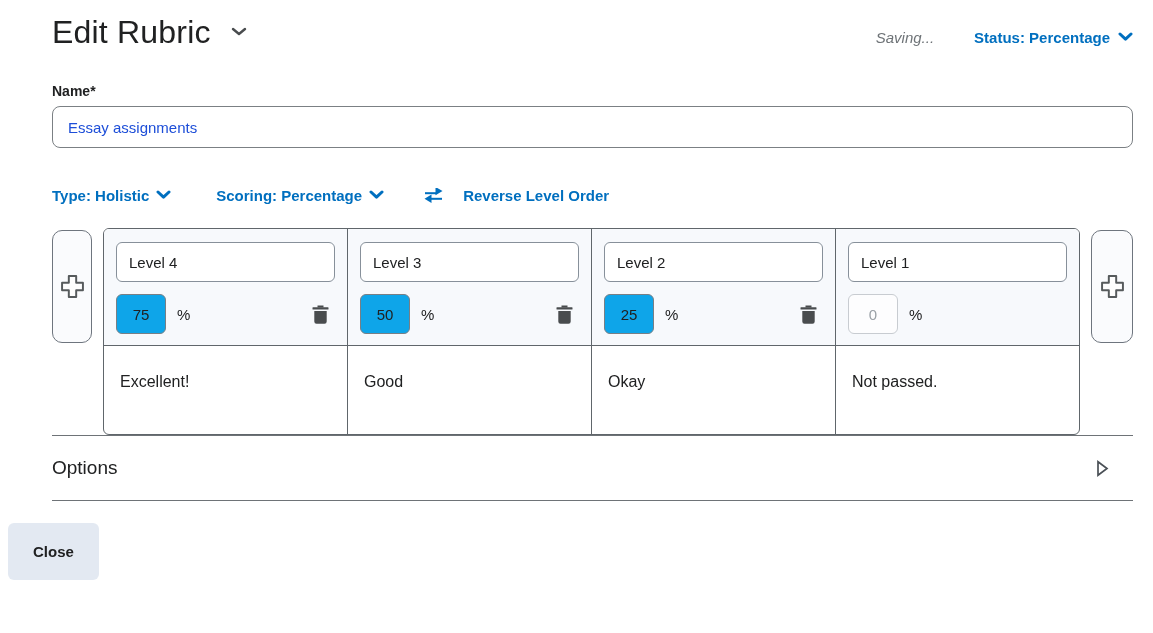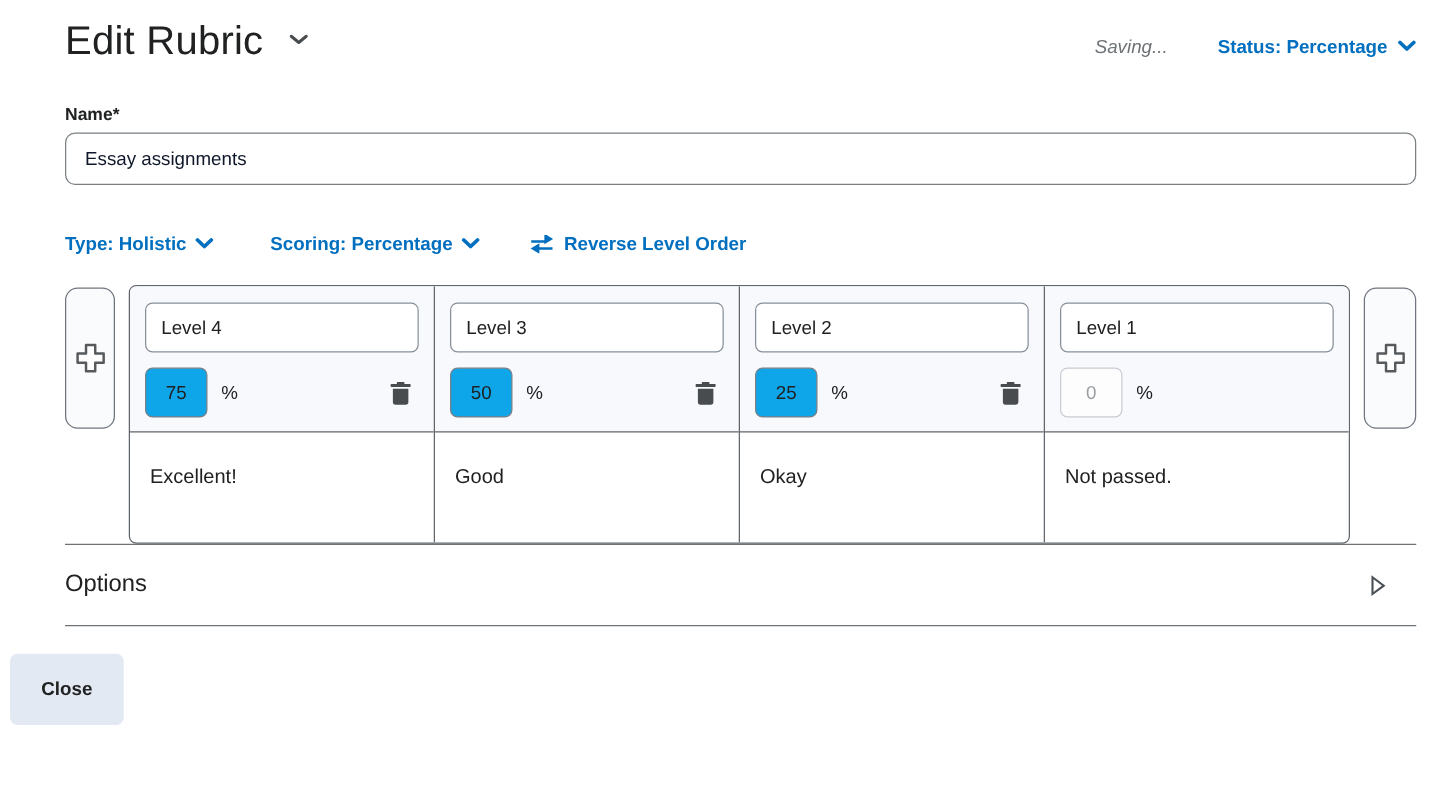--- a/index.html
+++ b/index.html
@@ -13,28 +13,28 @@
   .page-title { font-size: 32px; font-weight: 400; letter-spacing: 0.2px; }
   .top-right { display: flex; align-items: center; gap: 40px; margin-top: 10px; }
   .saving { font-style: italic; color: #6e7377; font-size: 15px; }
   .status-btn { display: inline-flex; align-items: center; gap: 8px; color: #006fbf; font-size: 15px; font-weight: 700; cursor: pointer; background: none; border: none; font-family: inherit; }
 
   
   .name-section { margin-top: 29px; }
   .field-label { font-size: 14px; font-weight: 700; }
   .name-input { display: block; width: 100%; height: 42px; margin-top: 7px;
     border: 1px solid #7b8084; border-radius: 8px; padding: 0 15px; font-size: 15px;
-    font-family: inherit; color: #0f172a; background: #fff; }
+    font-family: inherit; color: #1d4ed8; background: #fff; }
 
   
   .controls { margin-top: 36px; display: flex; align-items: center; height: 22px; }
   .ctrl { display: inline-flex; align-items: center; gap: 7px; color: #006fbf;
     font-size: 15px; font-weight: 700; background: none; border: none; cursor: pointer; font-family: inherit; }
   .ctrl + .ctrl { margin-left: 45px; }
-  .ctrl.reverse { margin-left: 40px; gap: 8px; }
+  .ctrl.reverse { margin-left: 40px; gap: 20px; }
 
   
   .table-row { margin-top: 22px; display: flex; gap: 11px; align-items: flex-start; }
   .add-level-btn { width: 40px; height: 113px; margin-top: 2px; flex: 0 0 auto;
     border: 1px solid #6e757e; border-radius: 10px; background: #fafbfd;
     display: flex; align-items: center; justify-content: center; cursor: pointer; }
   .rubric-table { flex: 1 1 auto; height: 207px; border: 1px solid #60666b; border-radius: 6px;
     overflow: hidden; display: flex; background: #fff; }
   .level-col { flex: 1 1 0; display: flex; flex-direction: column; min-width: 0; }
   .level-col + .level-col { border-left: 1px solid #60666b; }

